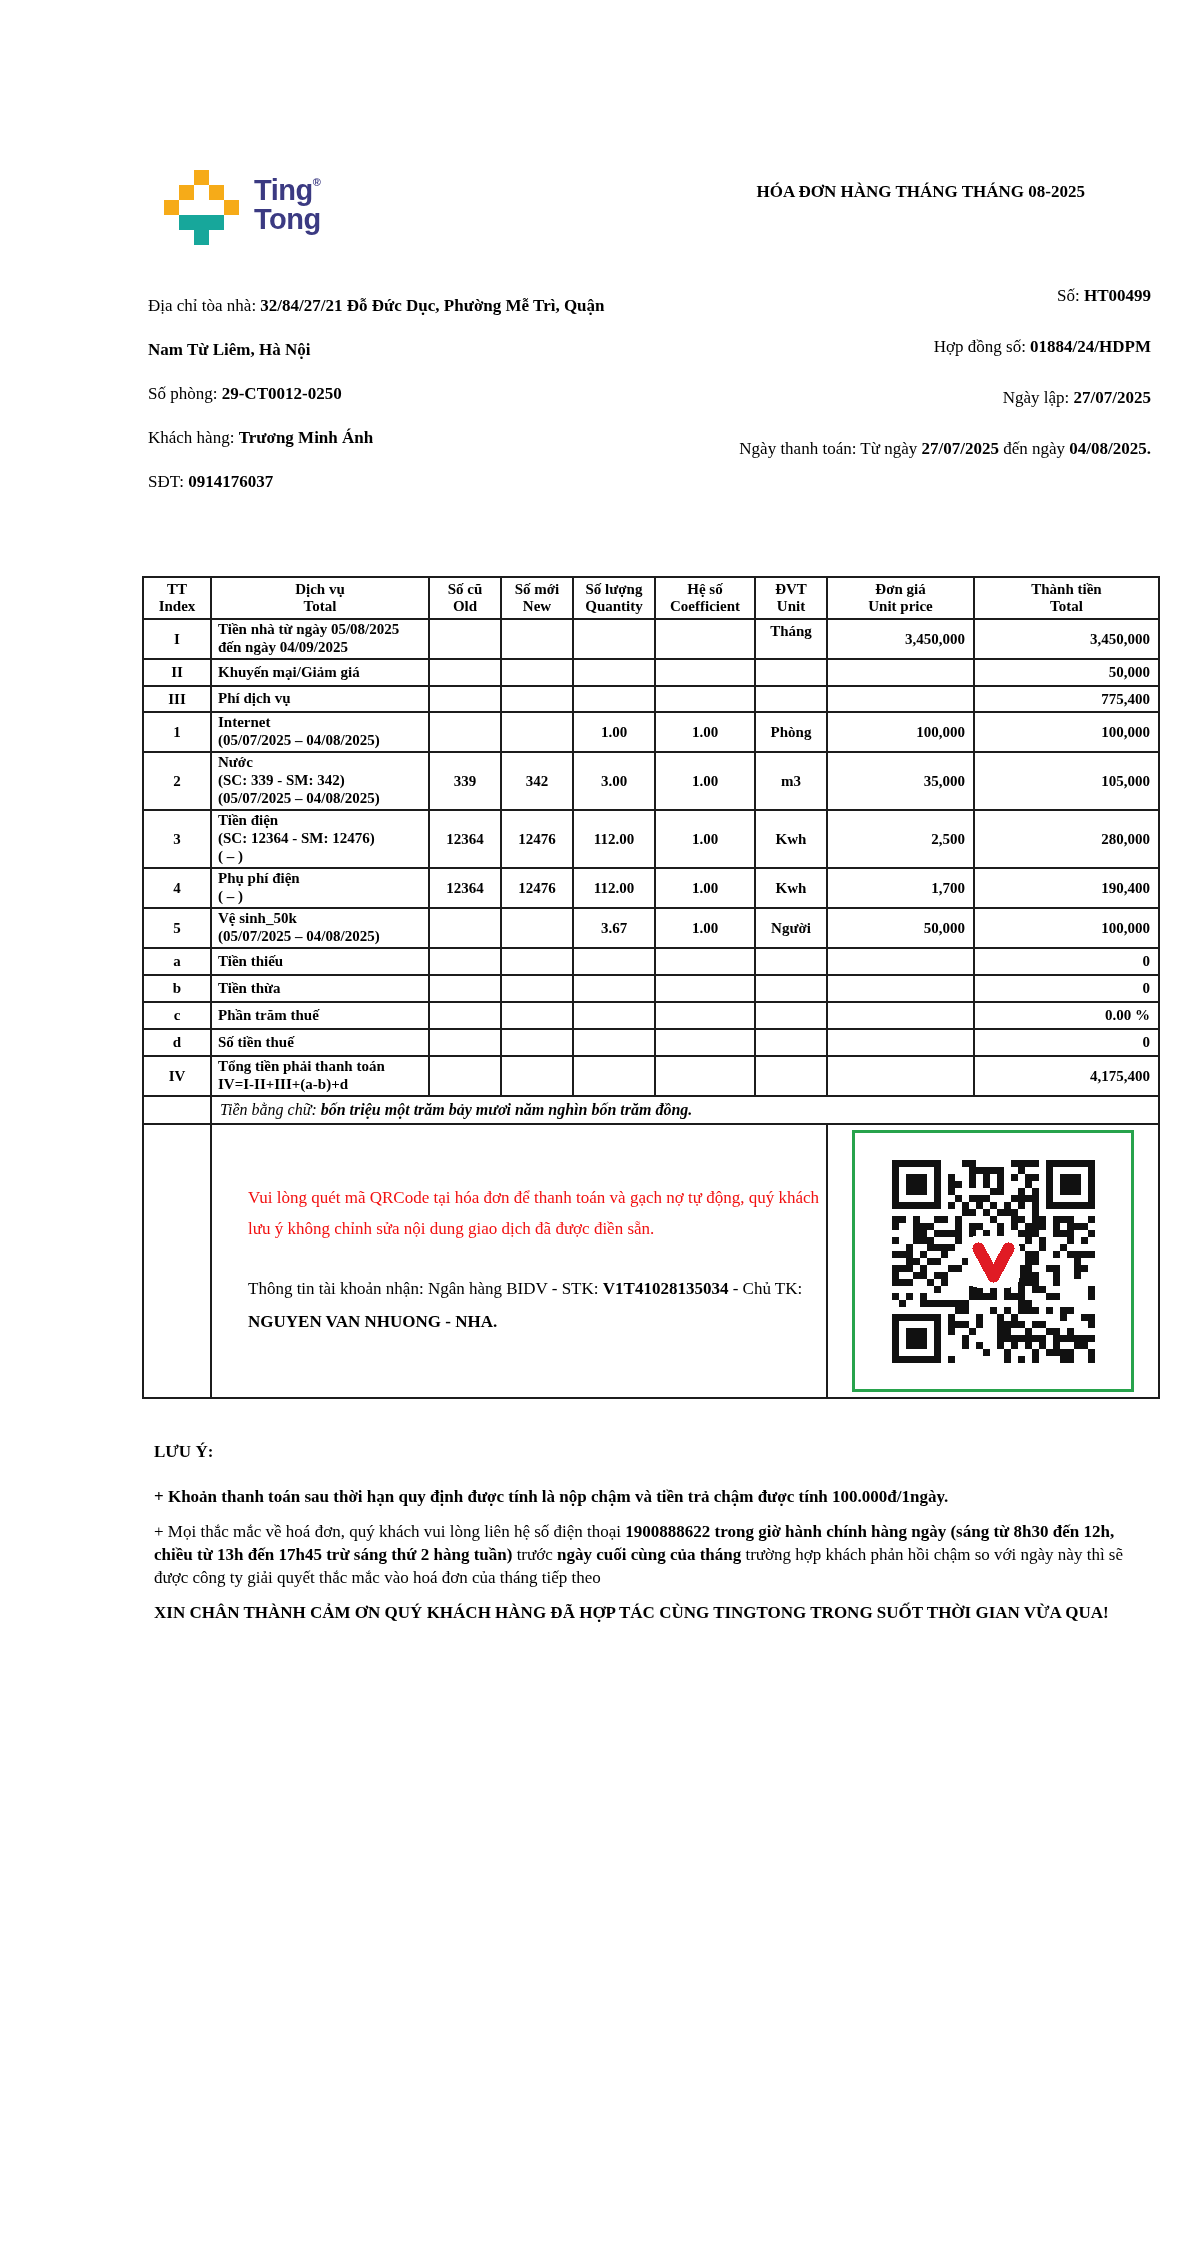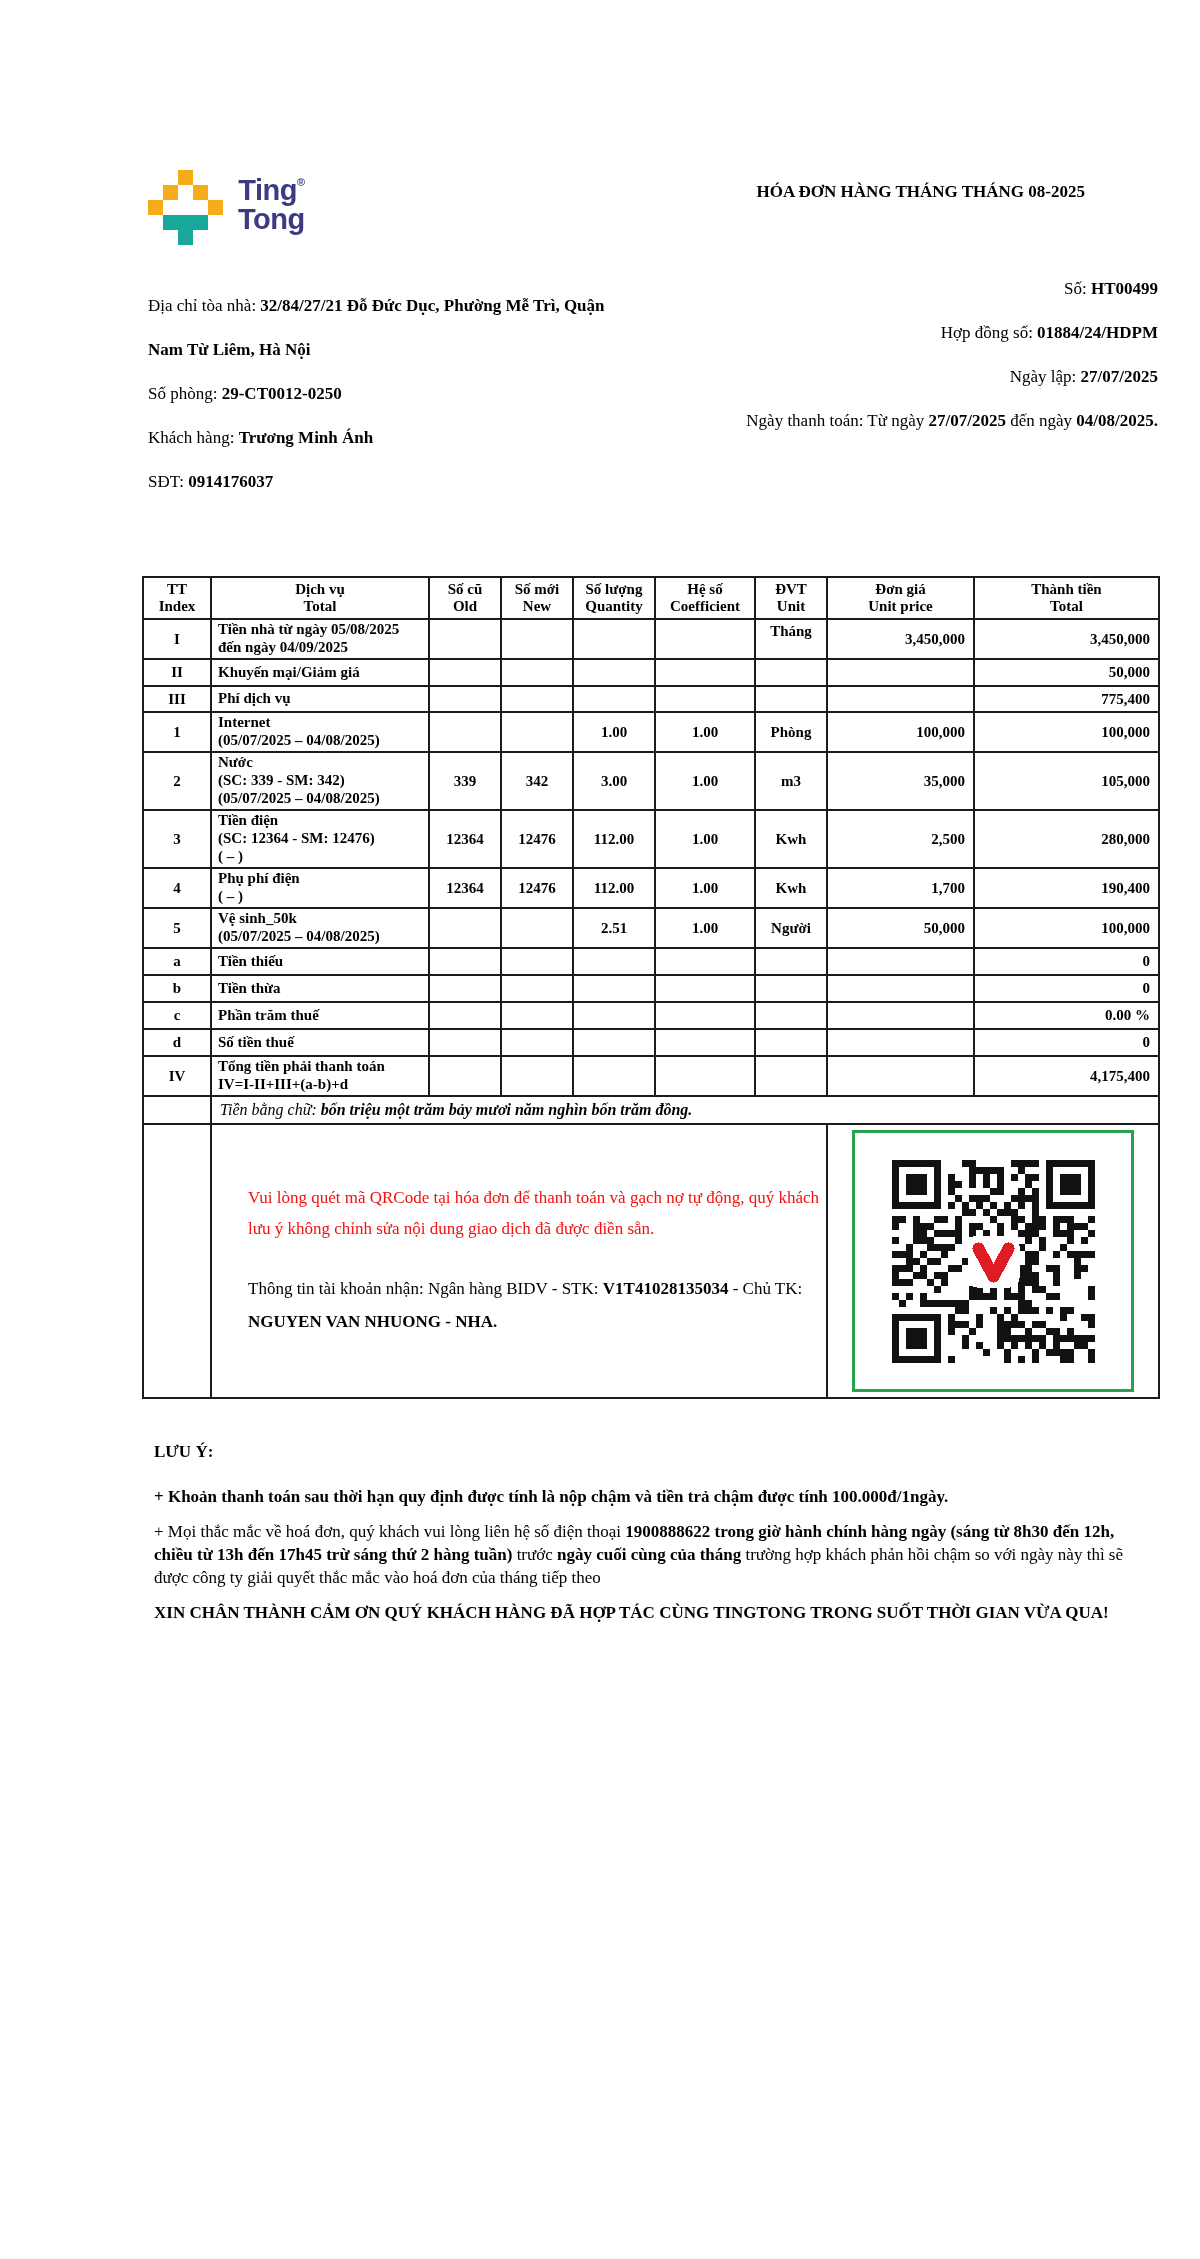--- a/index.html
+++ b/index.html
@@ -1,41 +1,41 @@
 <!DOCTYPE html>
 <html lang="vi" style="--logo-navy: #3b3a82; --logo-yellow: #f6ab18; --logo-teal: #17a79b; --alert-red: #f21010; --qr-green: #27a34c;"><head>
 <meta charset="utf-8">
 <style>
   html,body{margin:0;padding:0;background:#ffffff;}
   .page{
     position:relative;width:1200px;height:2259px;background:#fff;overflow:hidden;
     font-family:"Liberation Serif","DejaVu Serif",serif;color:#000;
   }
   
-  .logo{position:absolute;left:148px;top:168px;width:300px;height:90px;text-align:center;}
+  .logo{position:absolute;left:164px;top:168px;width:300px;height:90px;}
   .logo-icon{position:absolute;left:0;top:2px;width:75px;height:75px;}
   .logo-icon .sq{position:absolute;width:15px;height:15px;}
   .sq.y{background:var(--logo-yellow,#f6ab18);}
   .sq.t{background:var(--logo-teal,#17a79b);}
   .logo-text{
     position:absolute;left:90px;top:0px;
     font-family:"Liberation Sans","DejaVu Sans",sans-serif;
     font-weight:bold;font-size:29px;line-height:29px;letter-spacing:-0.5px;
     color:var(--logo-navy,#3b3a82);
   }
   .logo-text sup{font-size:11px;vertical-align:14px;}
   .doc-title{
     position:absolute;top:172px;right:115px;width:470px;
     text-align:right;font-weight:bold;font-size:17px;line-height:40px;
   }
   
   .info-left{position:absolute;left:148px;top:284px;width:468px;font-size:17px;}
   .info-left p{margin:0;line-height:44px;}
   .info-right{position:absolute;right:42px;top:267px;width:440px;font-size:17px;text-align:right;}
-  .info-right p{margin:0;line-height:44px;}
+  .info-right p{margin:7px;line-height:44px;}
   .b{font-weight:bold;}
   .it{font-style:italic;}
   
   table.inv{
     position:absolute;left:142px;top:576px;width:1016px;
     border-collapse:collapse;table-layout:fixed;
     font-size:15px;font-weight:bold;
   }
   table.inv th,table.inv td{border:2px solid #1c1c1c;vertical-align:middle;overflow:hidden;}
   table.inv th{padding:3px 10px;font-weight:bold;line-height:17px;}
@@ -238,21 +238,21 @@
           <td class="c-unit">Kwh</td>
           <td class="c-money">1,700</td>
           <td class="c-money">190,400</td>
         </tr>
         <tr style="height: 38px;">
           <td class="c-idx">5</td>
           <td class="c-name">Vệ sinh_50k
 (05/07/2025 – 04/08/2025)</td>
           <td class="c-num"></td>
           <td class="c-num"></td>
-          <td class="c-num">2.51</td>
+          <td class="c-num">3.67</td>
           <td class="c-num">1.00</td>
           <td class="c-unit">Người</td>
           <td class="c-money">50,000</td>
           <td class="c-money">100,000</td>
         </tr>
         <tr style="height: 27px;">
           <td class="c-idx">a</td>
           <td class="c-name">Tiền thiếu</td>
           <td class="c-num"></td>
           <td class="c-num"></td>

